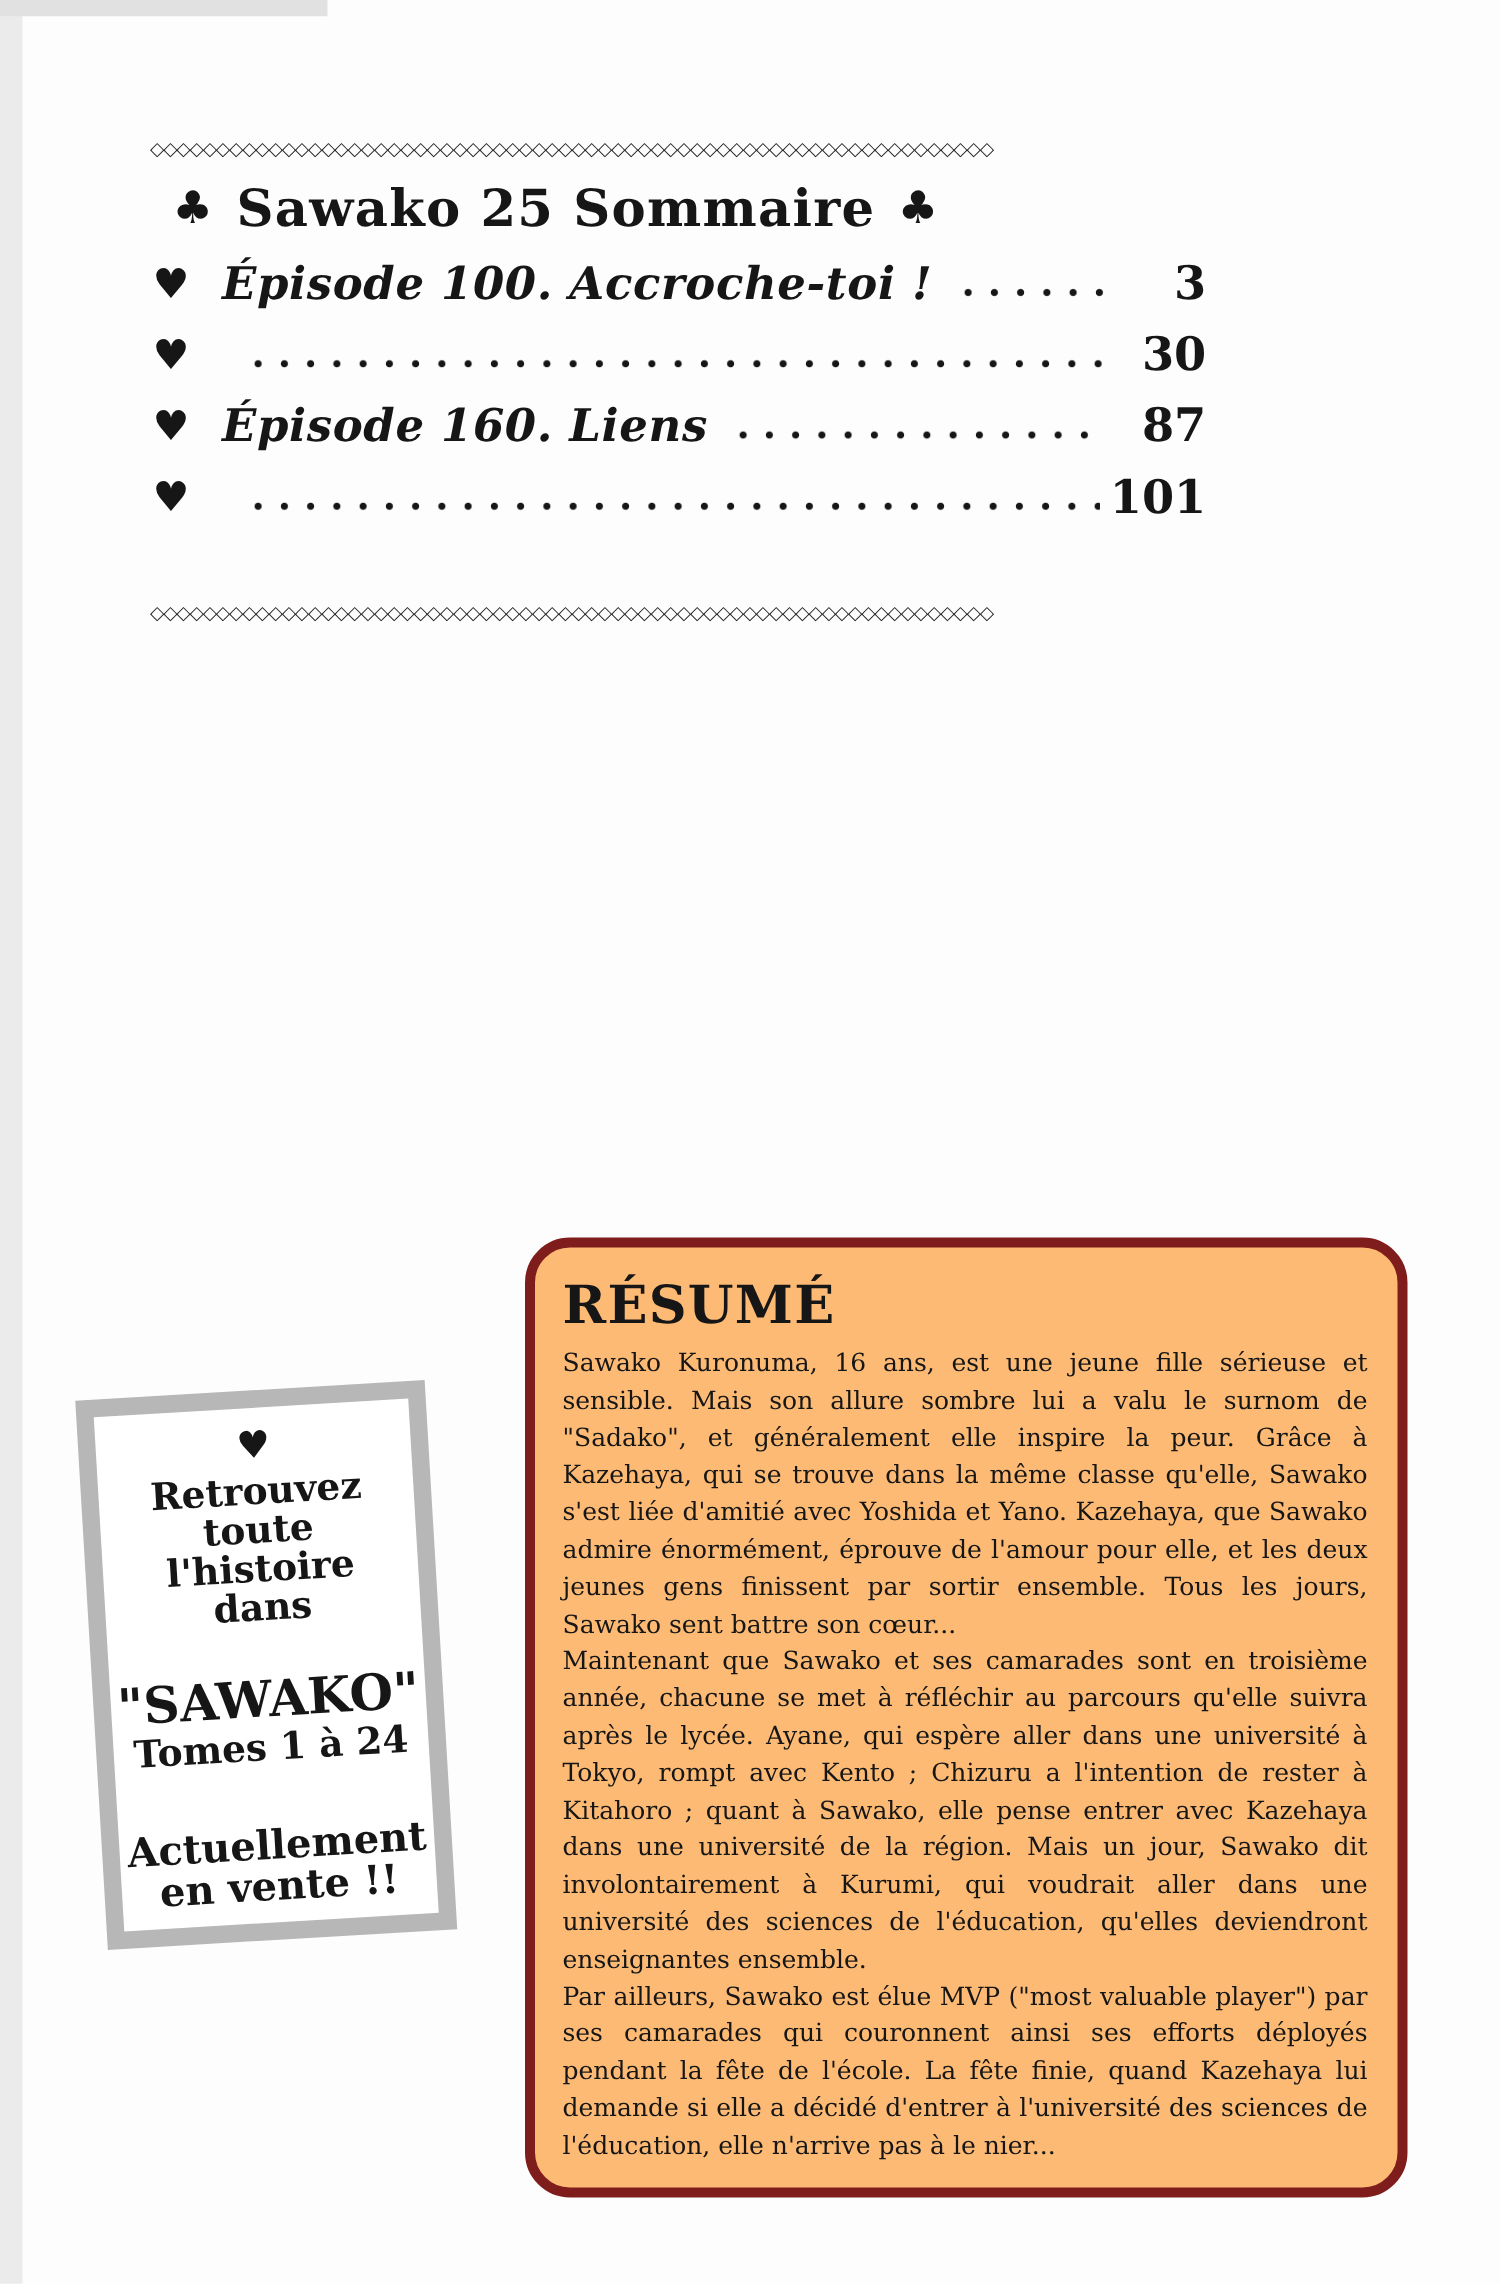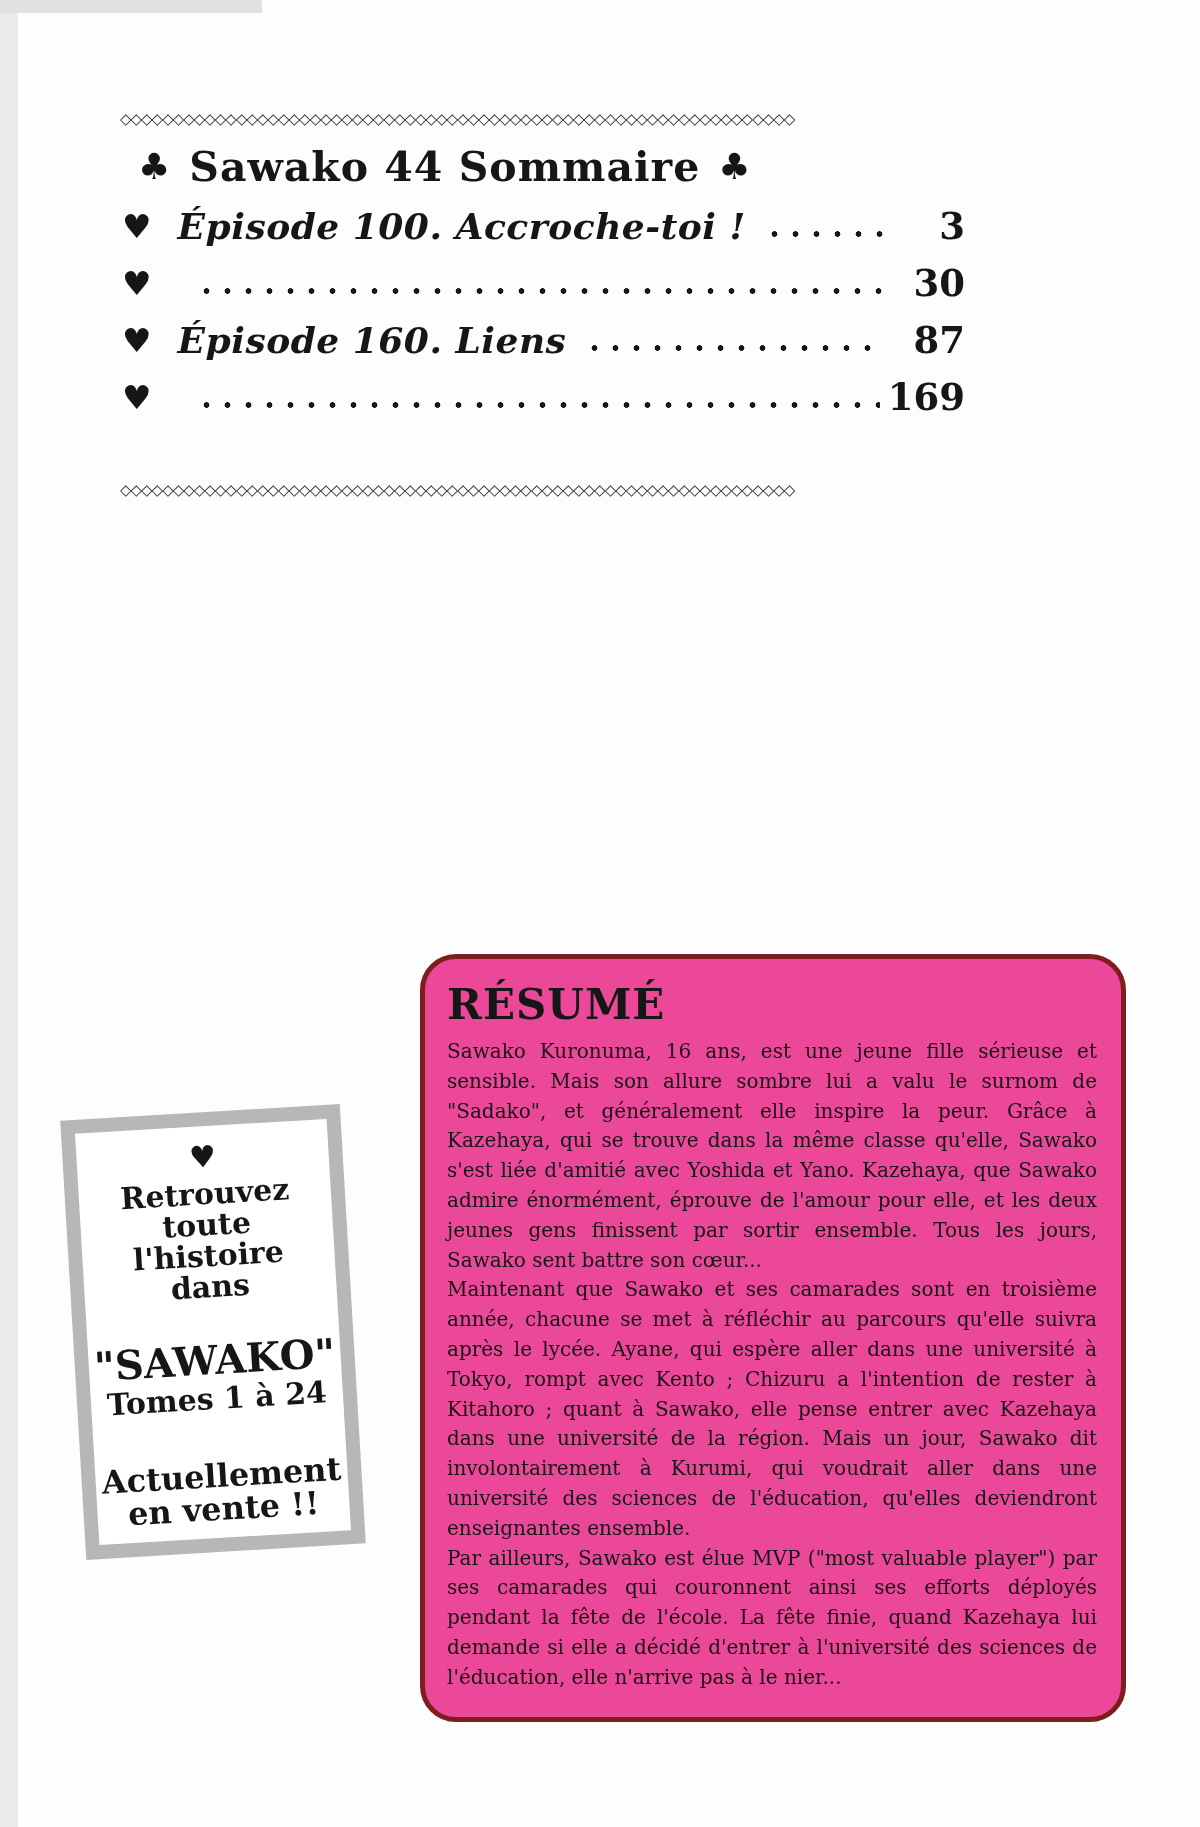--- a/index.html
+++ b/index.html
@@ -51,39 +51,39 @@
   }
   .promo-heart{font-family:"DejaVu Sans","Liberation Sans",sans-serif;font-size:30px;line-height:1;margin-bottom:6px;}
   .promo-line{font-size:30px;line-height:31px;font-weight:600;}
   .promo-series{font-size:40px;font-weight:bold;letter-spacing:0;margin-top:38px;line-height:40px;}
   .promo-volumes{font-size:30px;line-height:38px;font-weight:600;}
   .promo-sale{font-size:32px;line-height:33px;font-weight:600;}
   .promo-sale.first{margin-top:42px;}
 
   
   .resume-box{
-    position:absolute;left:420px;top:954px;width:706px;height:768px;
-    box-sizing:border-box;background:#ec4899;border:5px solid #7f1d1d;border-radius:36px;
+    position:absolute;left:420px;top:990px;width:706px;height:768px;
+    box-sizing:border-box;background:#fdba74;border:8px solid #7f1d1d;border-radius:36px;
     padding:22px 24px 18px 22px;
   }
   .resume-title{font-size:42px;font-weight:bold;letter-spacing:1px;line-height:48px;margin:0 0 8px 0;}
   .resume-text p{margin:0;font-size:20px;line-height:29.8px;text-align:justify;letter-spacing:0;}
 </style>
 </head>
 <body>
 
 <div class="scan-left"></div>
 <div class="scan-top"></div>
 
 <section class="sommaire">
   <div class="divider top">◇◇◇◇◇◇◇◇◇◇◇◇◇◇◇◇◇◇◇◇◇◇◇◇◇◇◇◇◇◇◇◇◇◇◇◇◇◇◇◇◇◇◇◇◇◇◇◇◇◇◇◇◇◇◇◇◇◇◇◇◇◇◇◇</div>
 
   <h1 class="som-title">
     <span class="club">♣</span>
-    <span>Sawako 44 Sommaire</span>
+    <span>Sawako 25 Sommaire</span>
     <span class="club">♣</span>
   </h1>
 
   <div class="entry">
     <span class="heart">♥</span>
     <span class="entry-label">Épisode 100. Accroche-toi !</span>
     <span class="leader"></span>
     <span class="page-num">3</span>
   </div>
 
@@ -96,21 +96,21 @@
   <div class="entry">
     <span class="heart">♥</span>
     <span class="entry-label">Épisode 160. Liens</span>
     <span class="leader"></span>
     <span class="page-num">87</span>
   </div>
 
   <div class="entry">
     <span class="heart">♥</span>
     <span class="leader"></span>
-    <span class="page-num">169</span>
+    <span class="page-num">101</span>
   </div>
 
   <div class="divider bottom">◇◇◇◇◇◇◇◇◇◇◇◇◇◇◇◇◇◇◇◇◇◇◇◇◇◇◇◇◇◇◇◇◇◇◇◇◇◇◇◇◇◇◇◇◇◇◇◇◇◇◇◇◇◇◇◇◇◇◇◇◇◇◇◇</div>
 </section>
 
 <aside class="promo">
   <div class="promo-heart">♥</div>
   <div class="promo-line">Retrouvez</div>
   <div class="promo-line">toute</div>
   <div class="promo-line">l'histoire</div>

